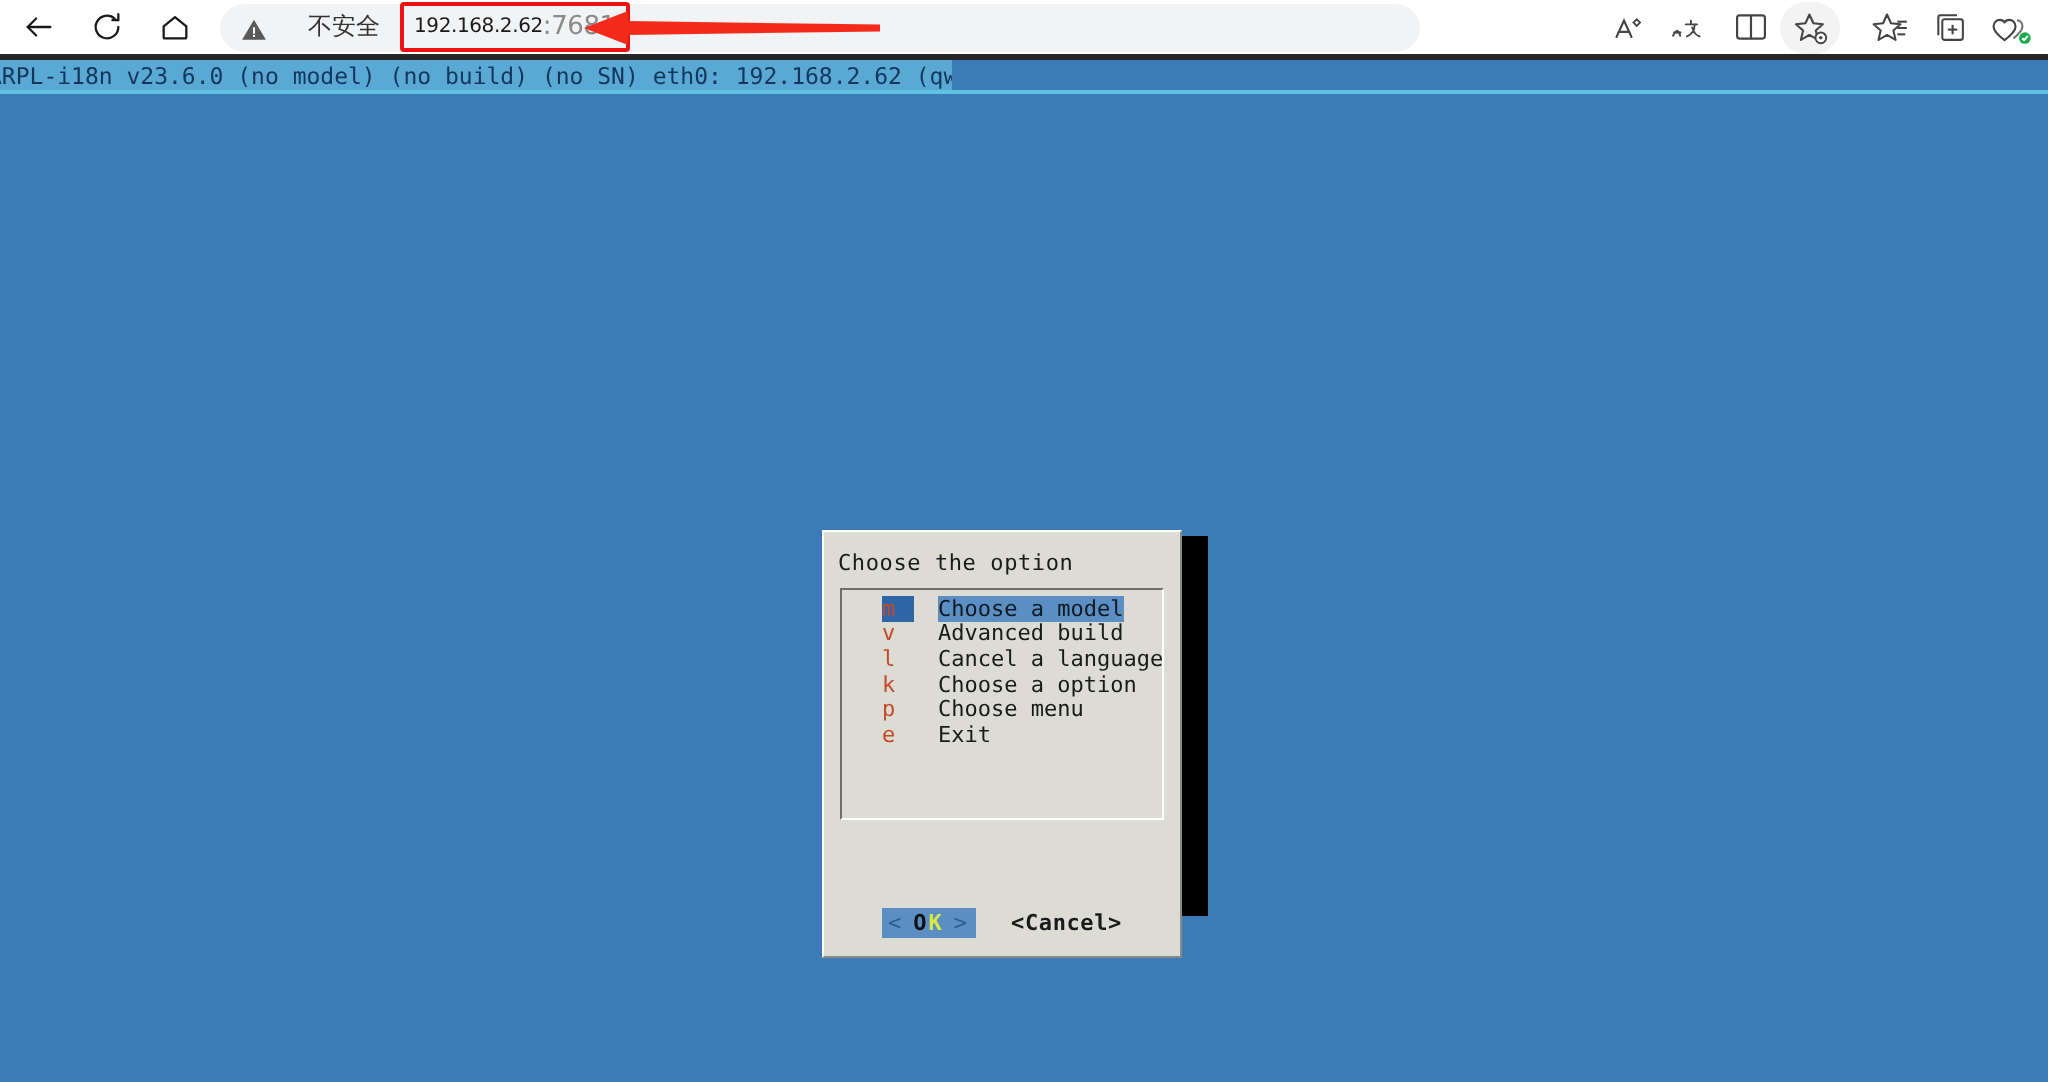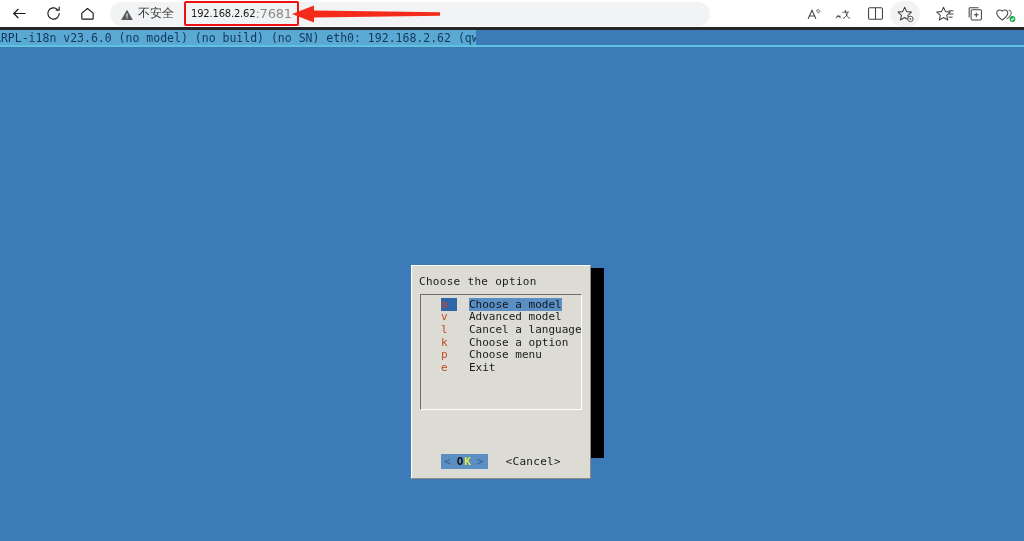--- a/index.html
+++ b/index.html
@@ -50,21 +50,21 @@
     display: flex;
     align-items: center;
     padding: 0 6px 0 10px;
     min-width: 600px;
     box-sizing: border-box;
     position: relative;
   }
   .security-chip {
     display: flex;
     align-items: flex-end;
-    gap: 4px;
+    gap: 20px;
     white-space: nowrap;
   }
   .warn-tri { display:block; }
   .security-text {
     font-size: 12px;
     color: #333333;
     font-family: "DejaVu Sans", sans-serif;
   }
   .url-wrap {
     margin-left: 10px;
@@ -276,20 +276,21 @@
     align-items: center;
   }
   .btn-ok .chev { color: #2f5d8f; }
   .btn-ok .ok-o { color: #101010; font-weight: bold; }
   .btn-ok .ok-k { color: #d8e84a; font-weight: bold; }
   .btn-ok .sp { width: 5px; display: inline-block; }
   .btn-cancel {
     color: #1a1a1a;
     cursor: pointer;
     letter-spacing: 0.3px;
+    font-weight: bold;
   }
 </style>
 </head>
 <body>
 
 <div class="browser-bar">
 
   <div class="nav-icons">
     <div class="nav-btn">
       <span>
@@ -408,21 +409,21 @@
   <div class="dialog">
     <div class="dialog-title">Choose the option</div>
 
     <div class="listbox">
       <div class="menu-row selected">
         <span class="menu-key">m</span>
         <span class="menu-label">Choose a model</span>
       </div>
       <div class="menu-row">
         <span class="menu-key">v</span>
-        <span class="menu-label">Advanced model</span>
+        <span class="menu-label">Advanced build</span>
       </div>
       <div class="menu-row">
         <span class="menu-key">l</span>
         <span class="menu-label">Cancel a language</span>
       </div>
       <div class="menu-row">
         <span class="menu-key">k</span>
         <span class="menu-label">Choose a option</span>
       </div>
       <div class="menu-row">

